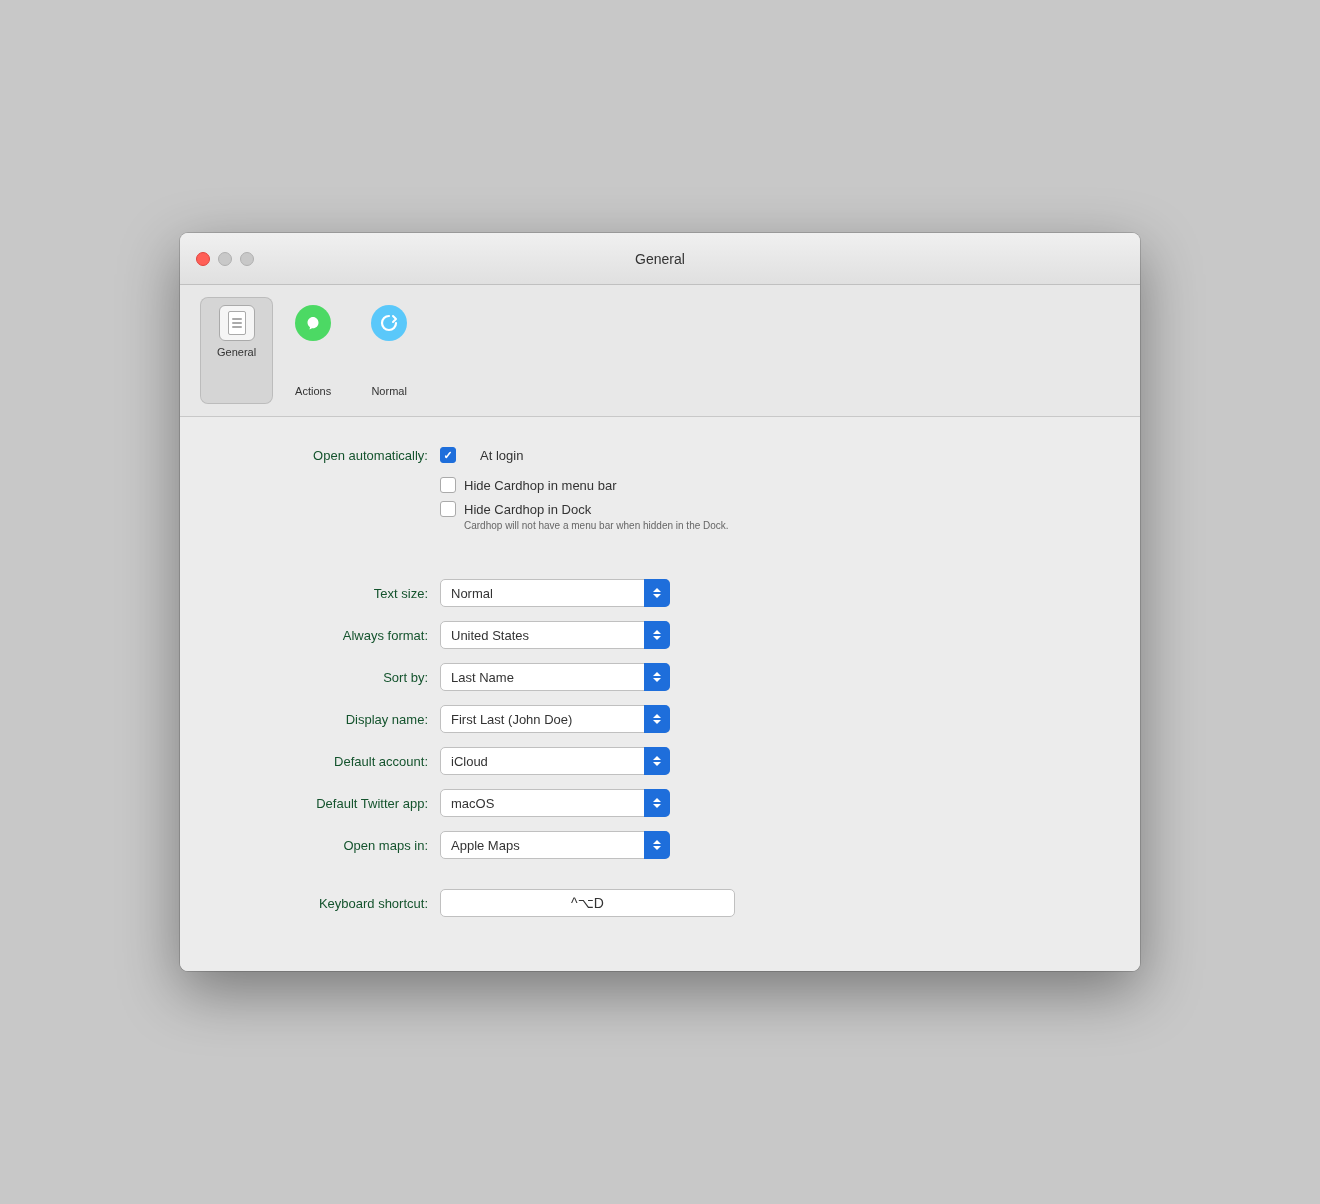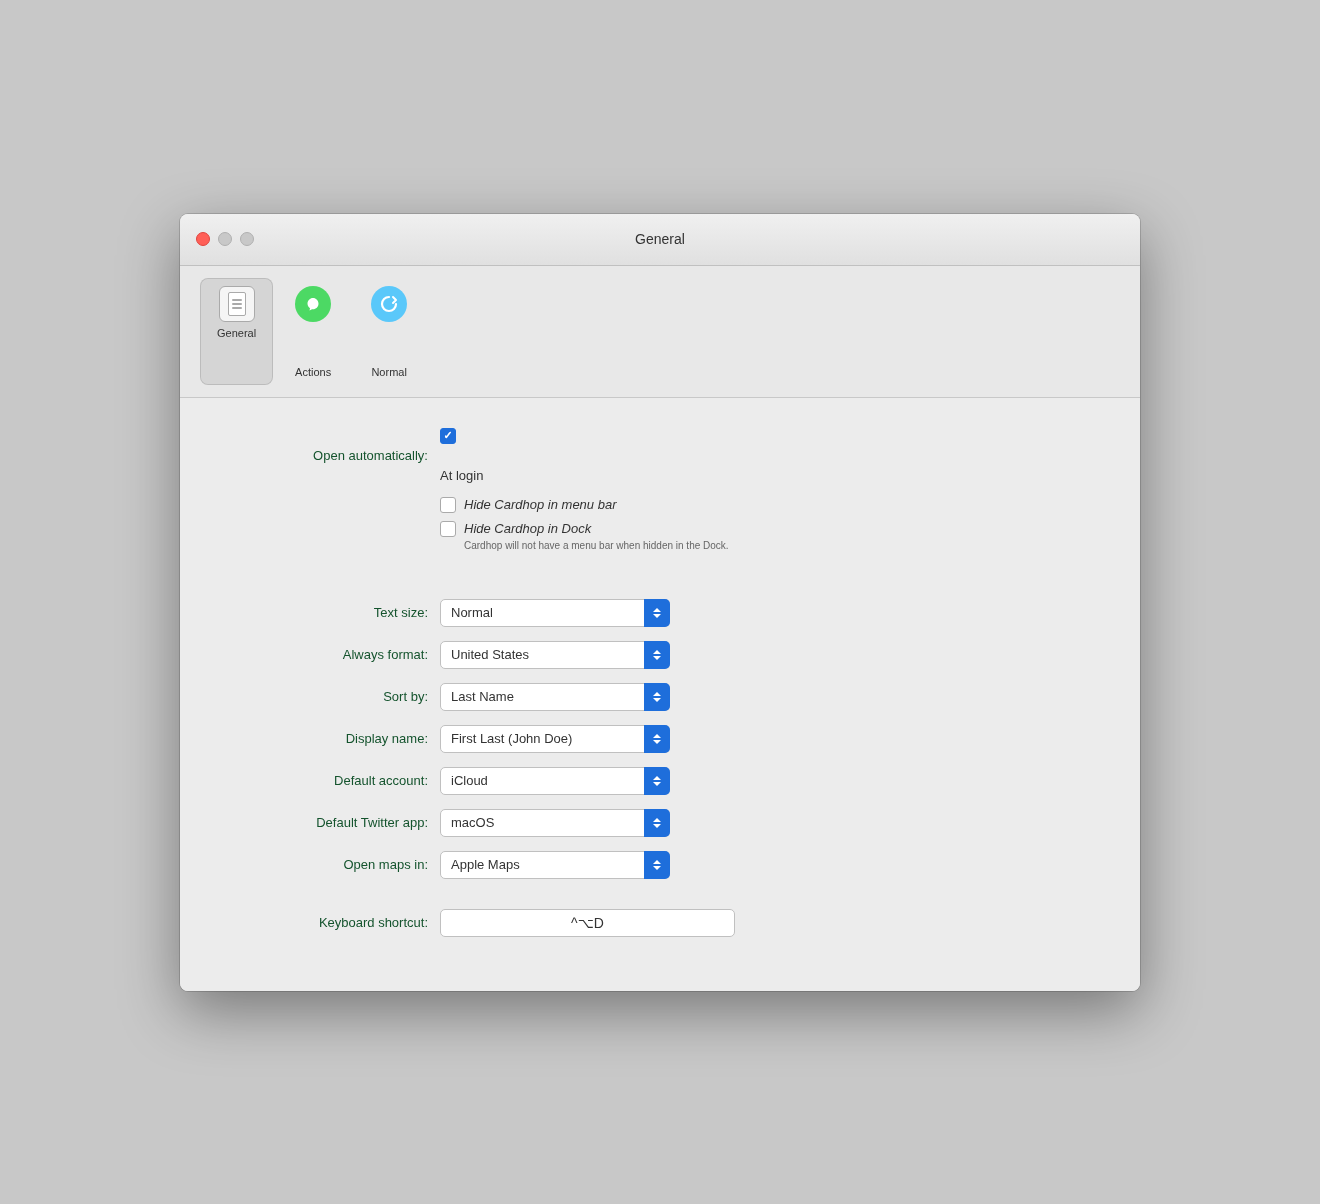--- a/index.html
+++ b/index.html
@@ -189,21 +189,20 @@
       display: flex;
       flex-direction: column;
       gap: 8px;
     }
 
     .checkbox-item {
       display: flex;
       align-items: center;
       gap: 8px;
       cursor: pointer;
-      font-style: italic;
     }
 
     .checkbox {
       width: 16px;
       height: 16px;
       border-radius: 3px;
       border: 1.5px solid #aaa;
       background: white;
       display: flex;
       align-items: center;
@@ -308,22 +307,22 @@
       align-items: center;
       justify-content: center;
     }
 
     .section-spacer {
       height: 16px;
     }
 
     .inline-checkbox-row {
       display: flex;
+      align-items: center;
       gap: 24px;
-      flex-direction: column;
     }
   </style>
 </head>
 <body>
 
 <div class="window">
 
   <div class="titlebar">
     <div class="window-controls">
       <button class="window-btn btn-close"></button>

